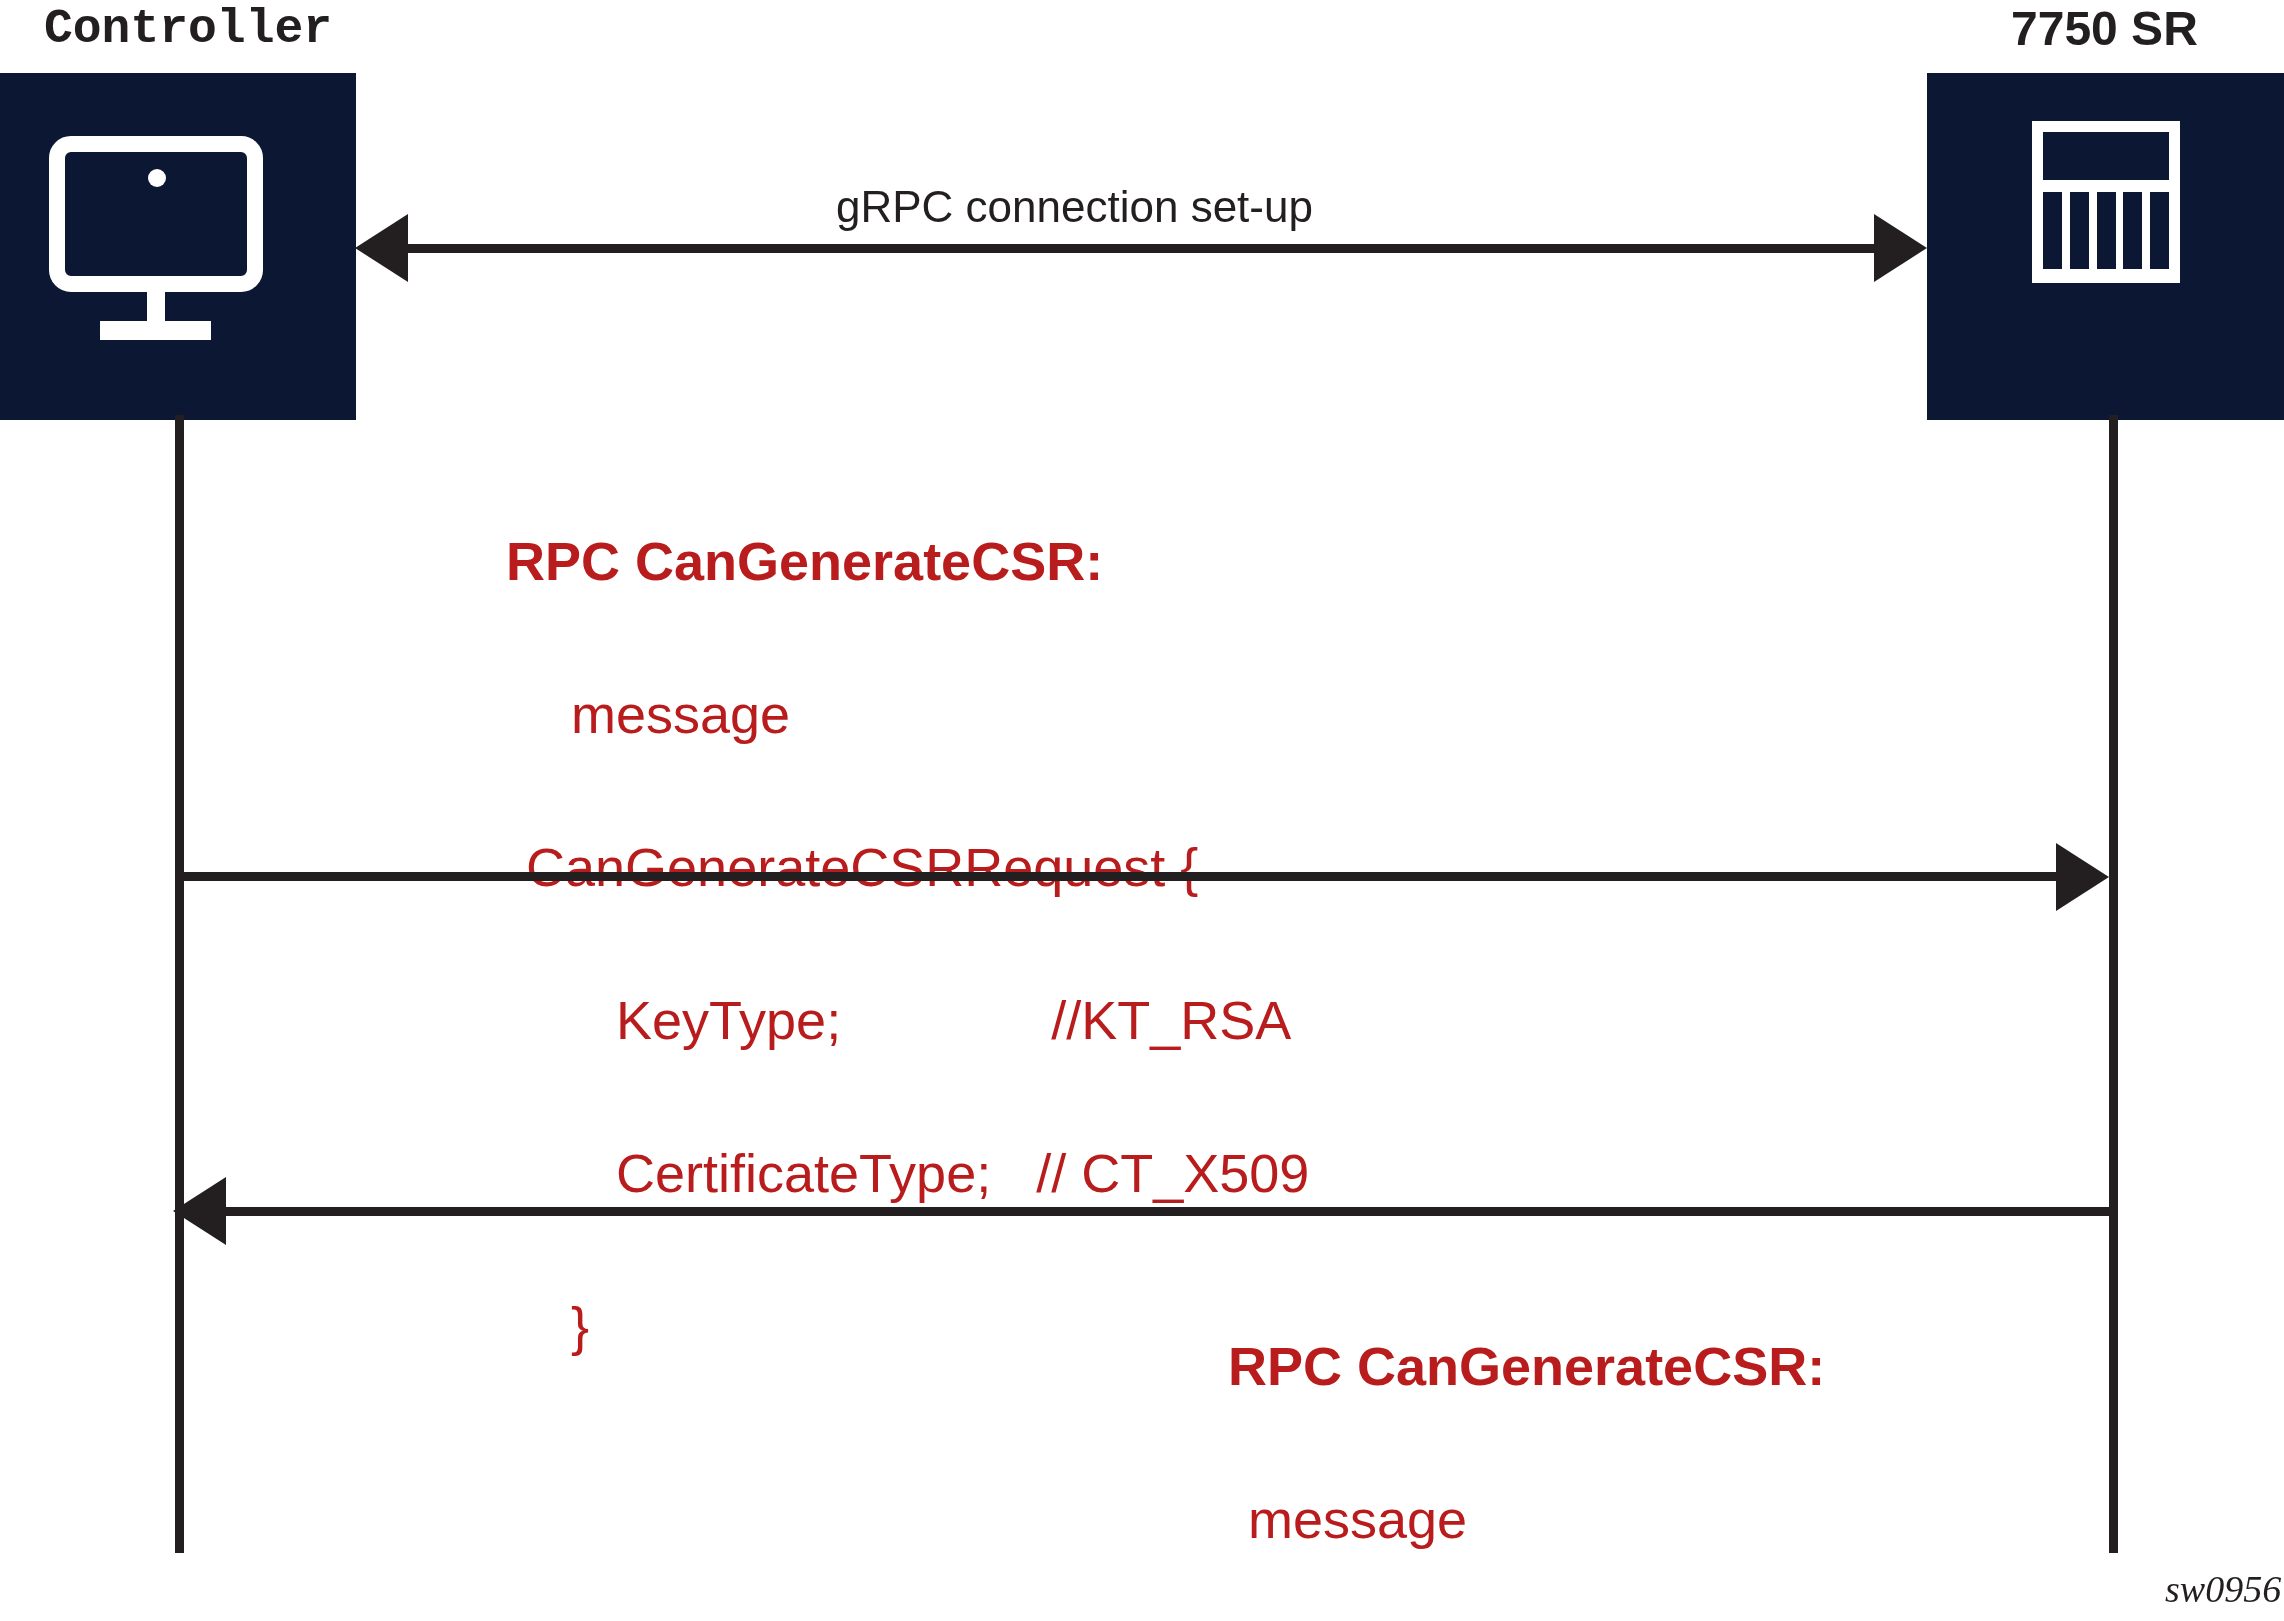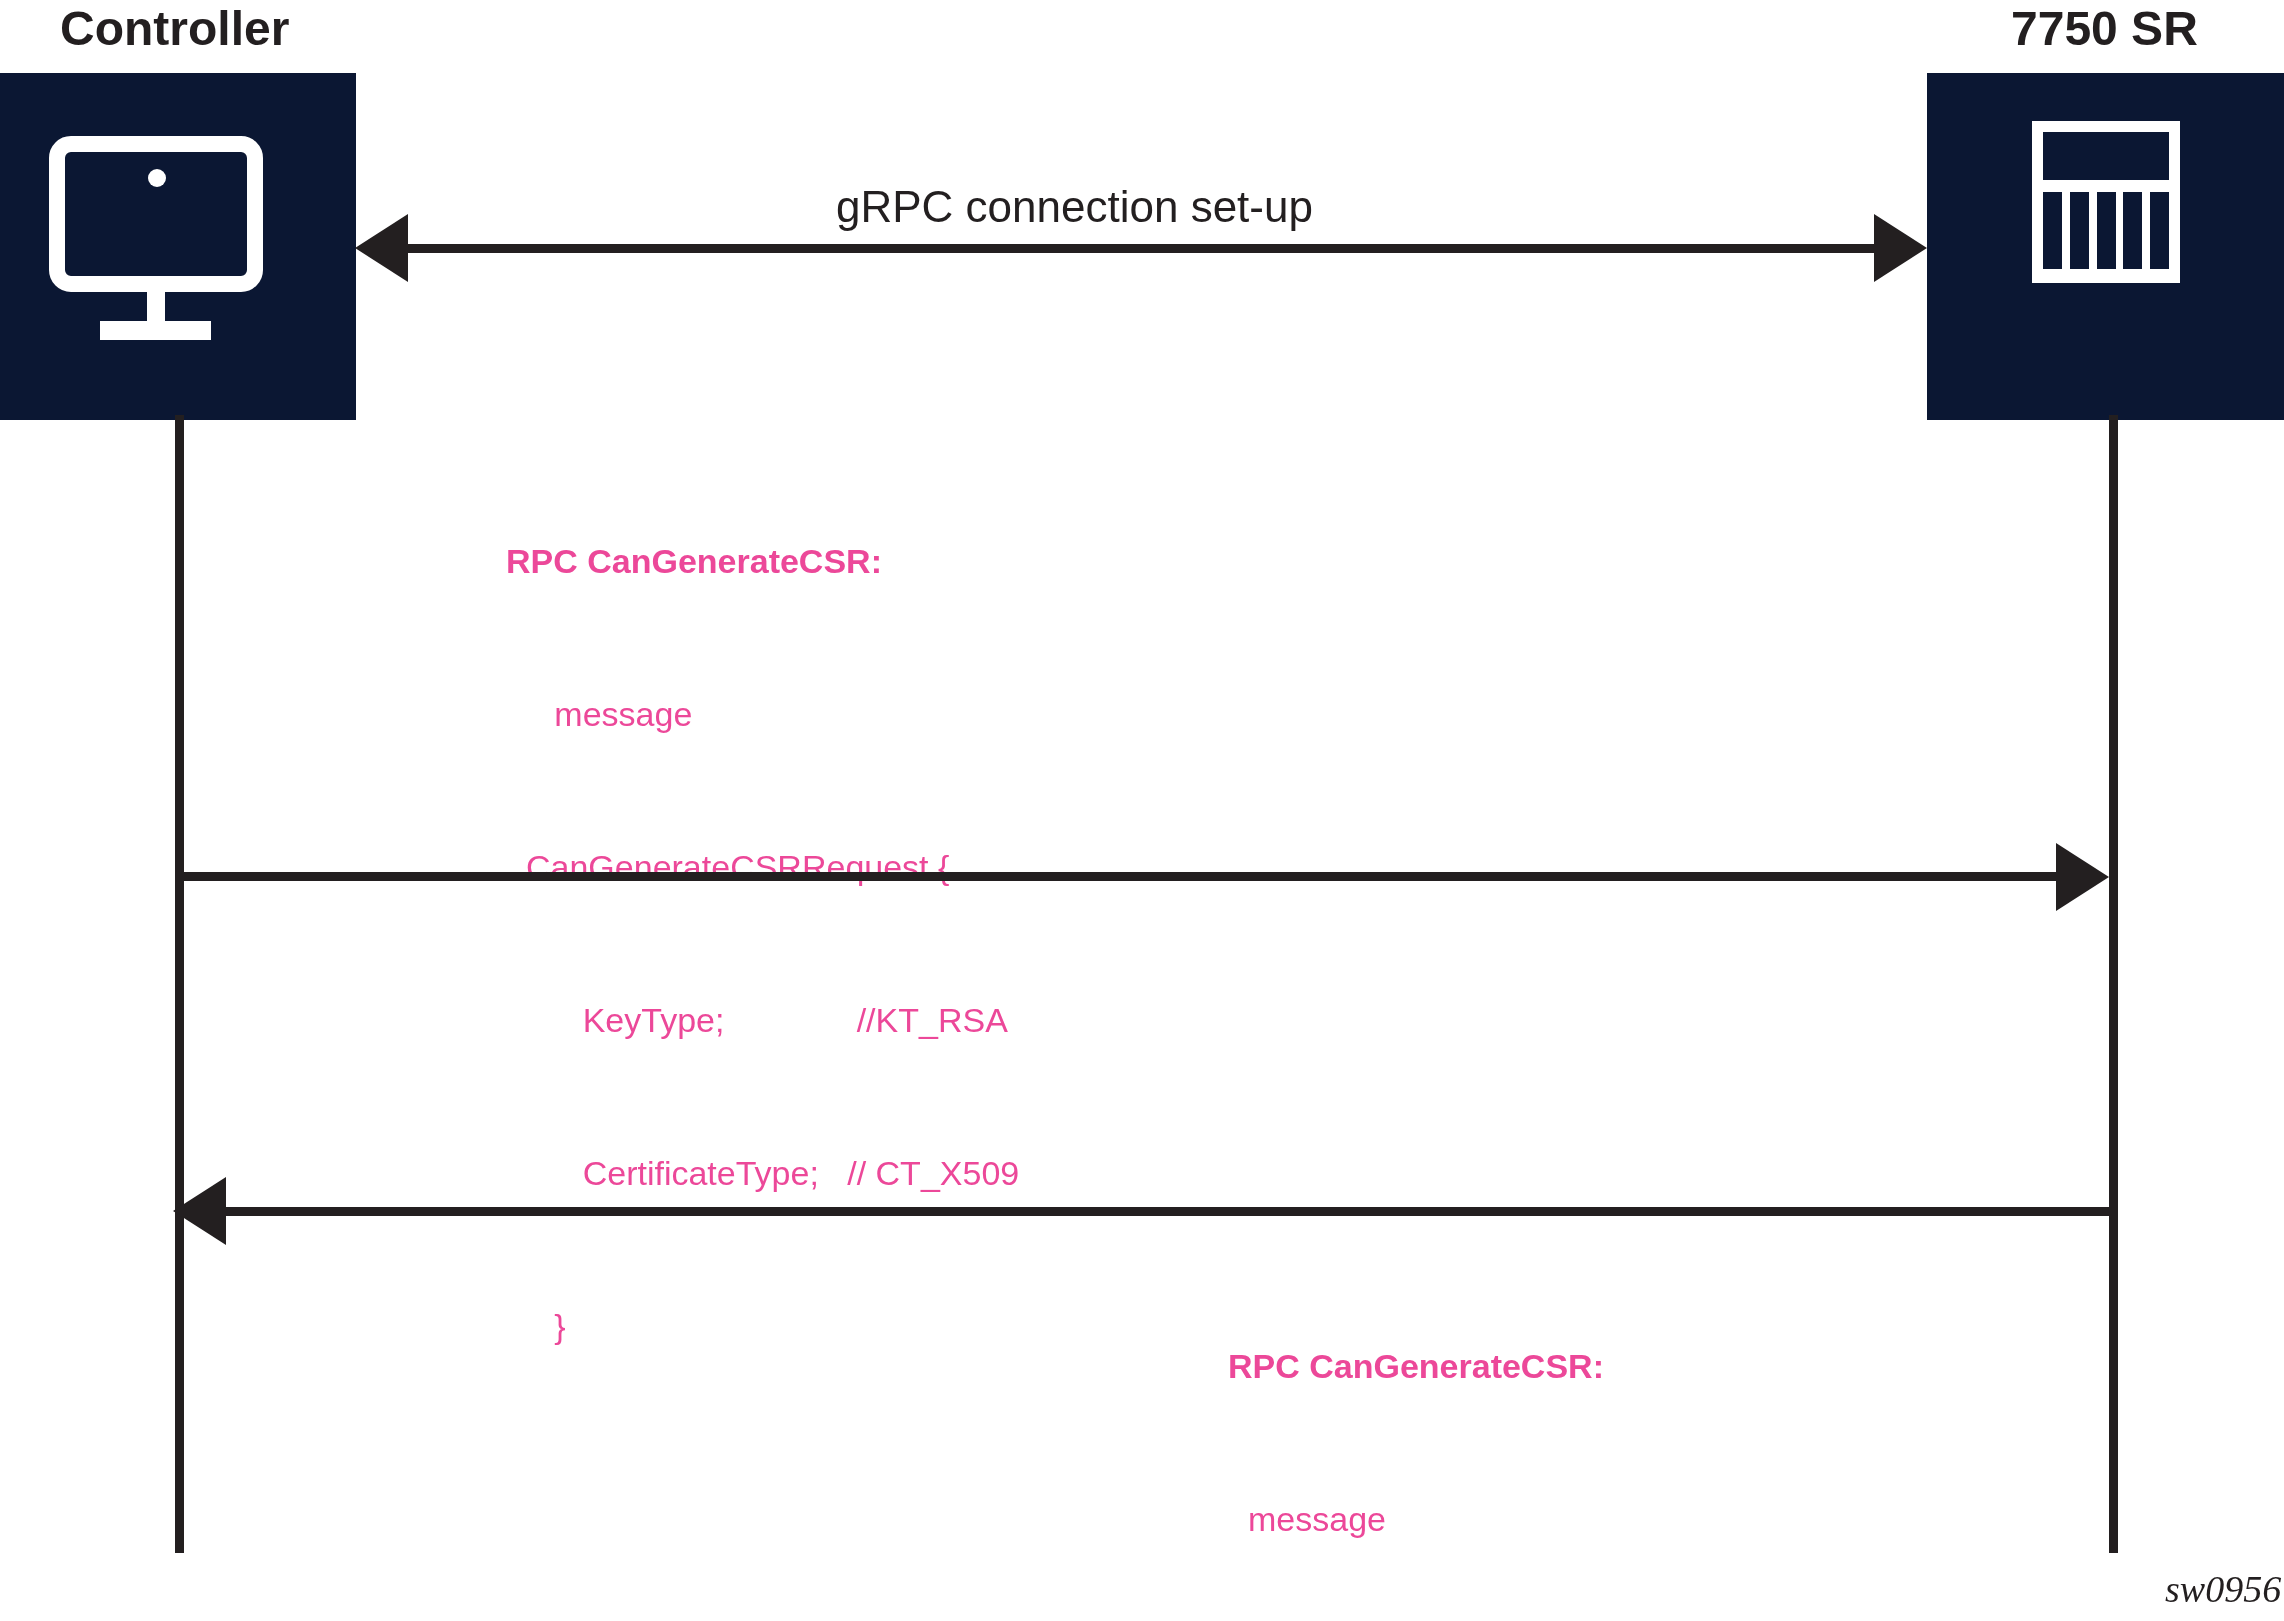--- a/index.html
+++ b/index.html
@@ -21,21 +21,21 @@
 
   
   .node-title {
     position: absolute;
     font-weight: bold;
     font-size: 48px;
     line-height: 1;
     color: #231f20;
     white-space: nowrap;
   }
-  #title-controller { left: 60px;  top: 5.1px; }
+  #title-controller { left: 44px;  top: 5.1px; font-family: Liberation Mono, monospace; }
   #title-router     { left: 2011px; top: 5.1px; }
 
   
   .node-box {
     position: absolute;
     background: #0b1733;
   }
   #box-controller { left: 0px;    top: 73px; width: 356px; height: 347px; }
   #box-router     { left: 1927px; top: 73px; width: 357px; height: 347px; }
 
@@ -151,23 +151,23 @@
   #arrow2-line { left: 179px; top: 872px; width: 1880px; }
   #arrow2-head-right { left: 2056px; top: 843px; }
 
   
   #arrow3-line { left: 226px; top: 1207px; width: 1888px; }
   #arrow3-head-left { left: 173px; top: 1177px; }
 
   
   .msg-block {
     position: absolute;
-    font-size: 34px;
+    font-size: 54px;
     line-height: 51px;
-    color: #ec4899;
+    color: #b91c1c;
     white-space: pre;
   }
   .msg-block .hdr { font-weight: bold; display: block; }
   .msg-block .ln  { display: block; margin-left: 20px; }
   #msg-request  { left: 506px;  top: 434px; }
   #msg-response { left: 1228px; top: 1239px; }
 
   
   #watermark {
     position: absolute;

